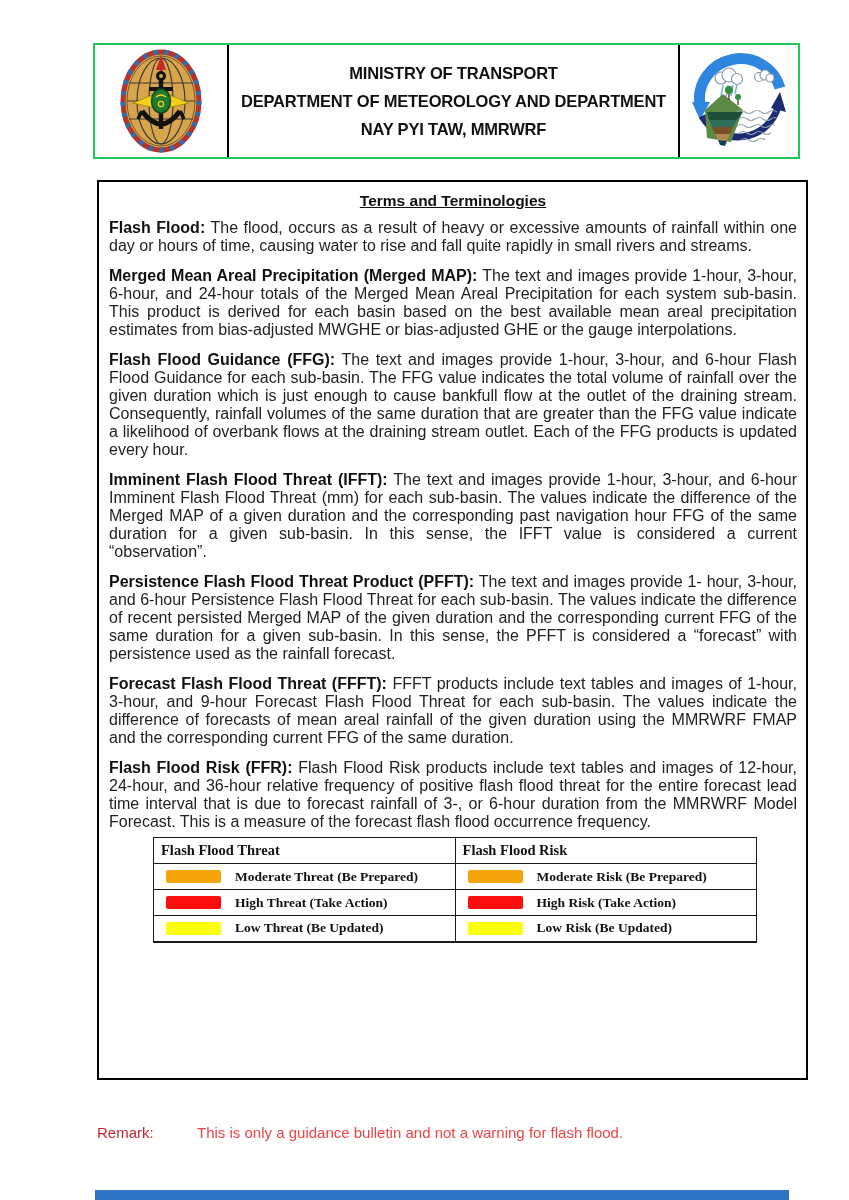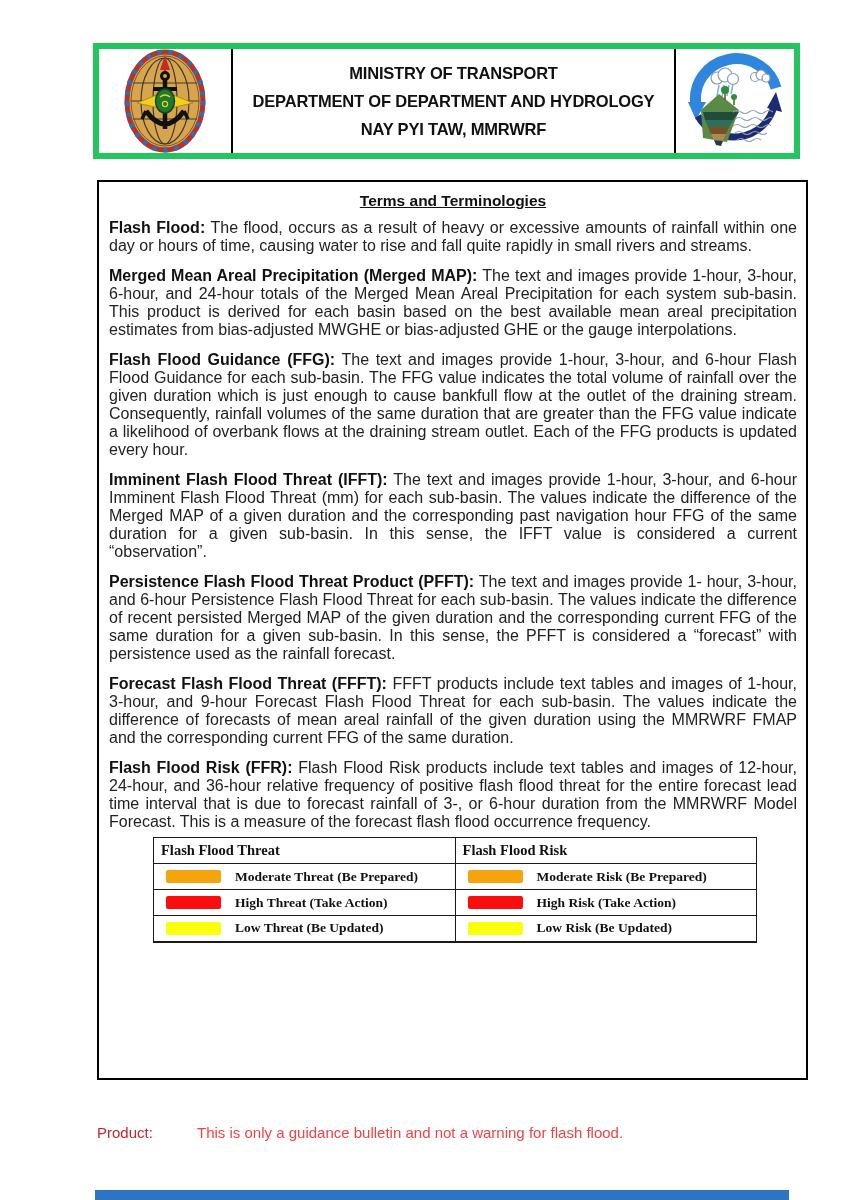--- a/index.html
+++ b/index.html
@@ -4,21 +4,21 @@
 <style>
   html,body{margin:0;padding:0;}
   body{
     width:849px;height:1200px;position:relative;background:#ffffff;
     font-family:"Liberation Sans", sans-serif;color:#1f1f1f;overflow:hidden;
   }
 
   
   .header-box{
     position:absolute;left:93px;top:43px;width:707px;height:116px;
-    border:6px solid #22c55e;box-sizing:border-box;
+    border:2px solid #22c55e;box-sizing:border-box;
     display:grid;grid-template-columns:134px 1fr 118px;
   }
   .header-cell{display:flex;align-items:center;justify-content:center;}
   .header-cell.left,.header-cell.mid{border-right:2px solid #000;}
   .header-titles{
     display:flex;flex-direction:column;justify-content:center;align-items:center;
     gap:11px;width:100%;
   }
   .header-titles div{
     font-weight:bold;font-size:16.5px;line-height:17px;letter-spacing:-0.2px;
@@ -109,21 +109,21 @@
 
         <ellipse cx="41" cy="52" rx="9.5" ry="12" fill="#1E7A2E" stroke="#0e4a18" stroke-width="1.5"></ellipse>
         <path d="M36,48 q5,-4 10,0" stroke="#F4D01C" stroke-width="1.6" fill="none"></path>
         <circle cx="41" cy="55" r="2.6" fill="none" stroke="#F4D01C" stroke-width="1.2"></circle>
       </svg>
     </span>
   </div>
   <div class="header-cell mid">
     <div class="header-titles">
       <div>MINISTRY OF TRANSPORT</div>
-      <div>DEPARTMENT OF DEPARTMENT AND HYDROLOGY</div>
+      <div>DEPARTMENT OF METEOROLOGY AND DEPARTMENT</div>
       <div>NAY PYI TAW, MMRWRF</div>
     </div>
   </div>
   <div class="header-cell right">
     <span>
       <svg width="108" height="102" viewBox="0 0 108 102">
 
         <path d="M15,55 A41,40 0 0 1 95,38" fill="none" stroke="#2E86DE" stroke-width="11"></path>
         <polygon points="7,52 25,52 15,70" fill="#2E86DE"></polygon>
 
@@ -235,17 +235,17 @@
               <span class="swatch" style="background: rgb(251, 255, 9);"></span>
               <span class="legend-label">Low Risk (Be Updated)</span>
             </div>
           </td>
     </tr>
   </tbody>
     </table>
 </div>
 
 <div class="remark">
-  <span class="remark-label" style="color: rgb(194, 38, 46);">Product:</span>
+  <span class="remark-label" style="color: rgb(194, 38, 46);">Remark:</span>
   <span style="color: #ef4444;">This is only a guidance bulletin and not a warning for flash flood.</span>
 </div>
 
 <div class="footer-bar" style="background: rgb(45, 116, 196);"></div>
 
 </body></html>

